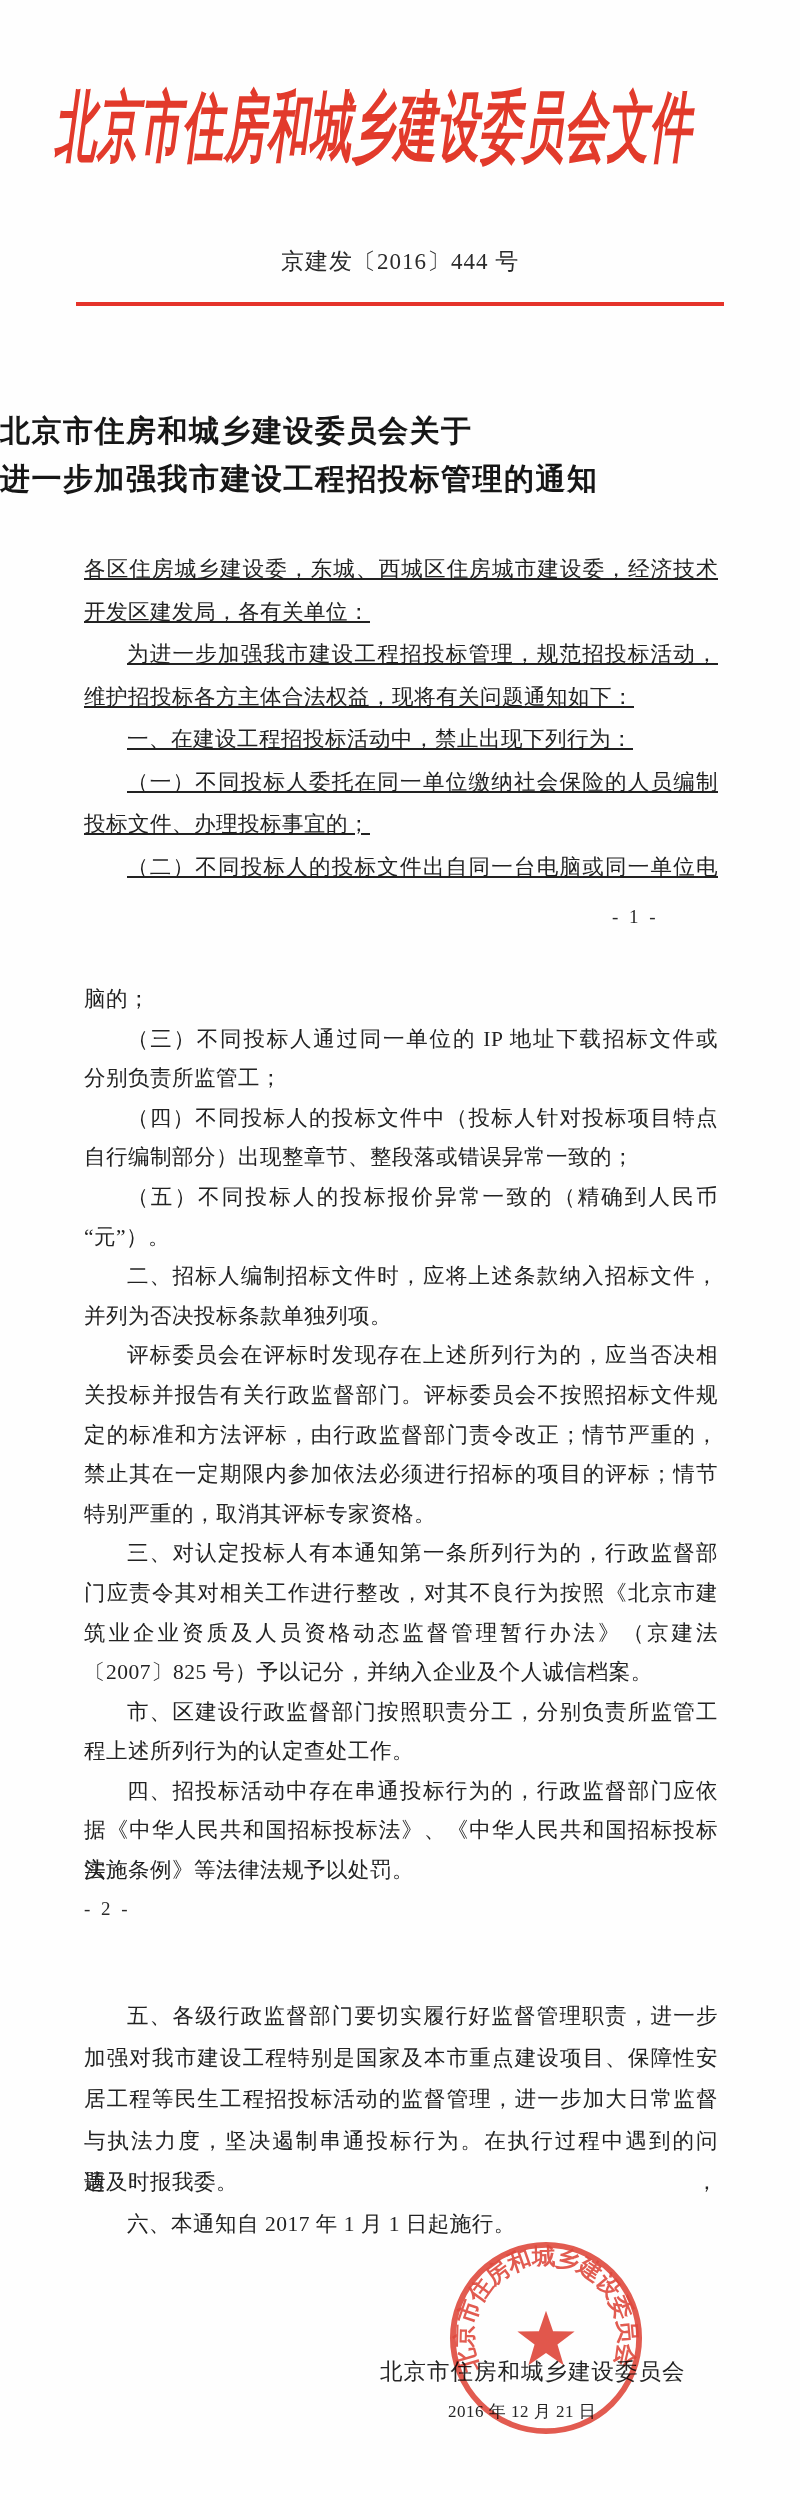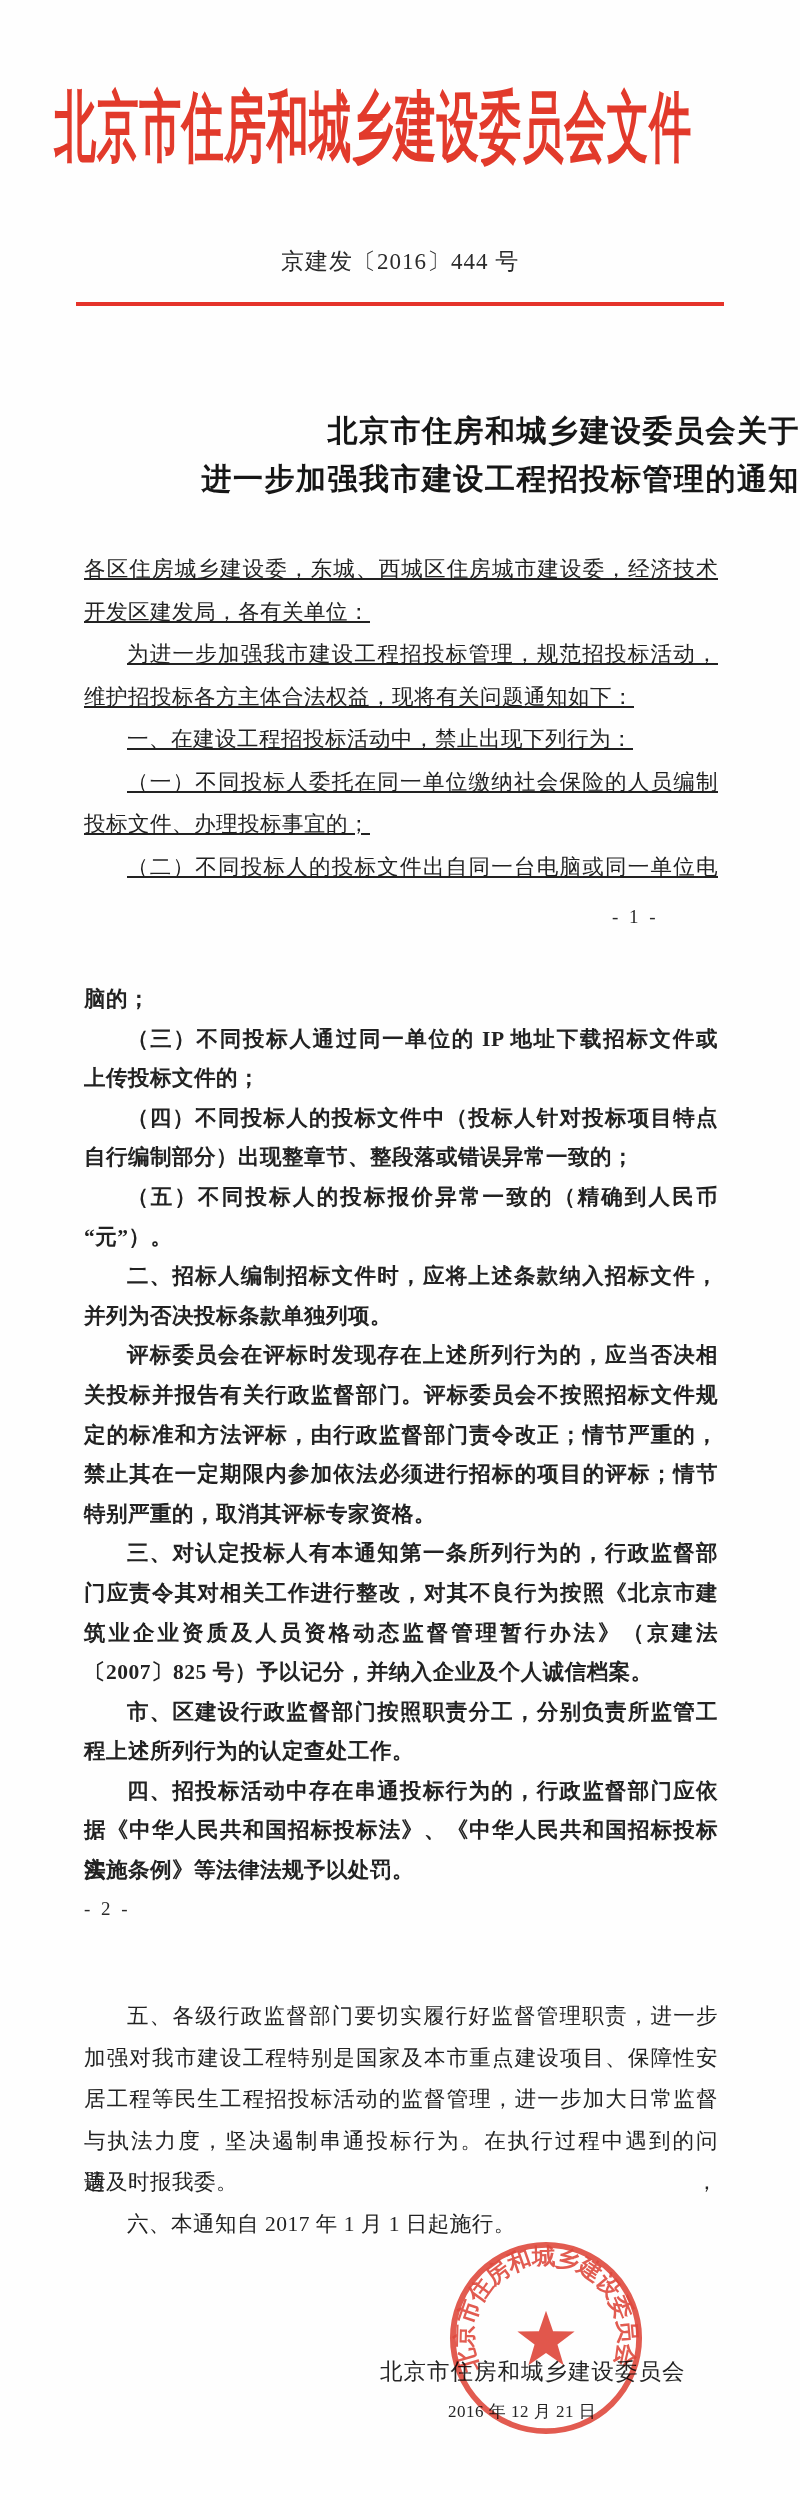--- a/index.html
+++ b/index.html
@@ -4,46 +4,46 @@
 <style>
   html,body{margin:0;padding:0;background:#ffffff;}
   .scan{
     position:relative;width:800px;height:2500px;background:#fefefe;
     font-family:"Liberation Serif","DejaVu Serif",serif;color:#1f1f1f;
     overflow:hidden;
   }
   
   .masthead{
     position:absolute;top:88px;left:0;width:746px;height:80px;
-    display:flex;align-items:center;justify-content:center;
+    display:flex;align-items:center;justify-content:center;font-style:italic;
   }
   .masthead span{
     display:inline-block;font-size:42px;font-weight:700;color:#e23a2b;
     letter-spacing:0.5px;transform:scaleY(1.82);transform-origin:center;
     white-space:nowrap;
   }
   .docnum{
     position:absolute;top:246px;left:0;width:800px;text-align:center;
     font-size:23px;letter-spacing:1px;color:#2a2a2a;white-space:nowrap;
   }
   .redrule{
     position:absolute;top:302px;left:76px;width:648px;height:3.5px;
     background:#e5332a;
   }
   
   .doctitle{
-    position:absolute;top:407px;left:0;width:800px;text-align:right;
+    position:absolute;top:407px;left:0;width:800px;text-align:left;
     font-size:30px;font-weight:700;line-height:48px;letter-spacing:1.5px;
     color:#161616;white-space:nowrap;
   }
   
   .bodyblock{position:absolute;left:84px;width:634px;font-size:21.5px;color:#222;}
   .bline{letter-spacing:0.5px;white-space:normal;}
   .p1 .bline{height:42.5px;line-height:42.5px;text-decoration:underline;}
-  .p2 .bline{height:39.6px;line-height:39.6px;font-weight:bold;}
+  .p2 .bline{height:39.6px;line-height:39.6px;}
   .p3 .bline{height:41.5px;line-height:41.5px;}
   .bline.indent{text-indent:43px;}
   .bline.stretch{text-align:justify;text-align-last:justify;}
   .pagenum{
     position:absolute;font-size:19px;letter-spacing:3px;color:#2a2a2a;white-space:nowrap;
   }
   .pagenum.n1{top:906px;left:612px;}
   .pagenum.n2{top:1898px;left:84px;}
   
   .sig-org{
@@ -86,21 +86,21 @@
       <div class="bline indent stretch">（一）不同投标人委托在同一单位缴纳社会保险的人员编制</div>
       <div class="bline">投标文件、办理投标事宜的；</div>
       <div class="bline indent stretch">（二）不同投标人的投标文件出自同一台电脑或同一单位电</div>
     </div>
 
   <div class="pagenum n1">- 1 -</div>
 
   <div class="bodyblock p2" style="top:980px;">
       <div class="bline">脑的；</div>
       <div class="bline indent stretch">（三）不同投标人通过同一单位的 IP 地址下载招标文件或</div>
-      <div class="bline">上传投标文件的；</div>
+      <div class="bline">分别负责所监管工；</div>
       <div class="bline indent stretch">（四）不同投标人的投标文件中（投标人针对投标项目特点</div>
       <div class="bline">自行编制部分）出现整章节、整段落或错误异常一致的；</div>
       <div class="bline indent stretch">（五）不同投标人的投标报价异常一致的（精确到人民币</div>
       <div class="bline">“元”）。</div>
       <div class="bline indent stretch">二、招标人编制招标文件时，应将上述条款纳入招标文件，</div>
       <div class="bline">并列为否决投标条款单独列项。</div>
       <div class="bline indent stretch">评标委员会在评标时发现存在上述所列行为的，应当否决相</div>
       <div class="bline stretch">关投标并报告有关行政监督部门。评标委员会不按照招标文件规</div>
       <div class="bline stretch">定的标准和方法评标，由行政监督部门责令改正；情节严重的，</div>
       <div class="bline stretch">禁止其在一定期限内参加依法必须进行招标的项目的评标；情节</div>

